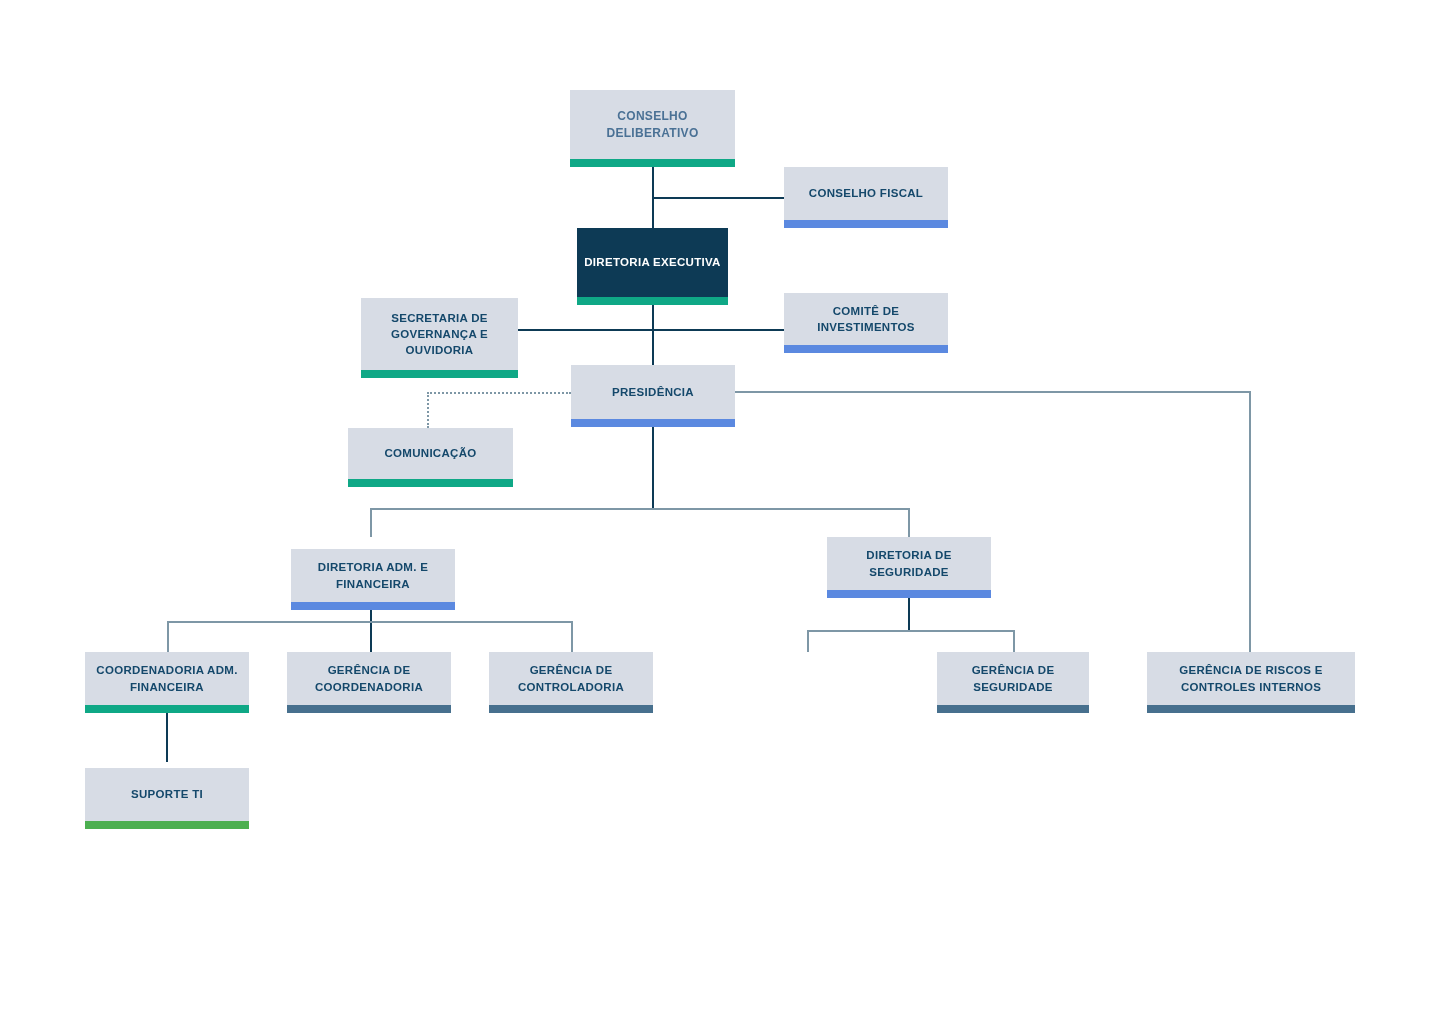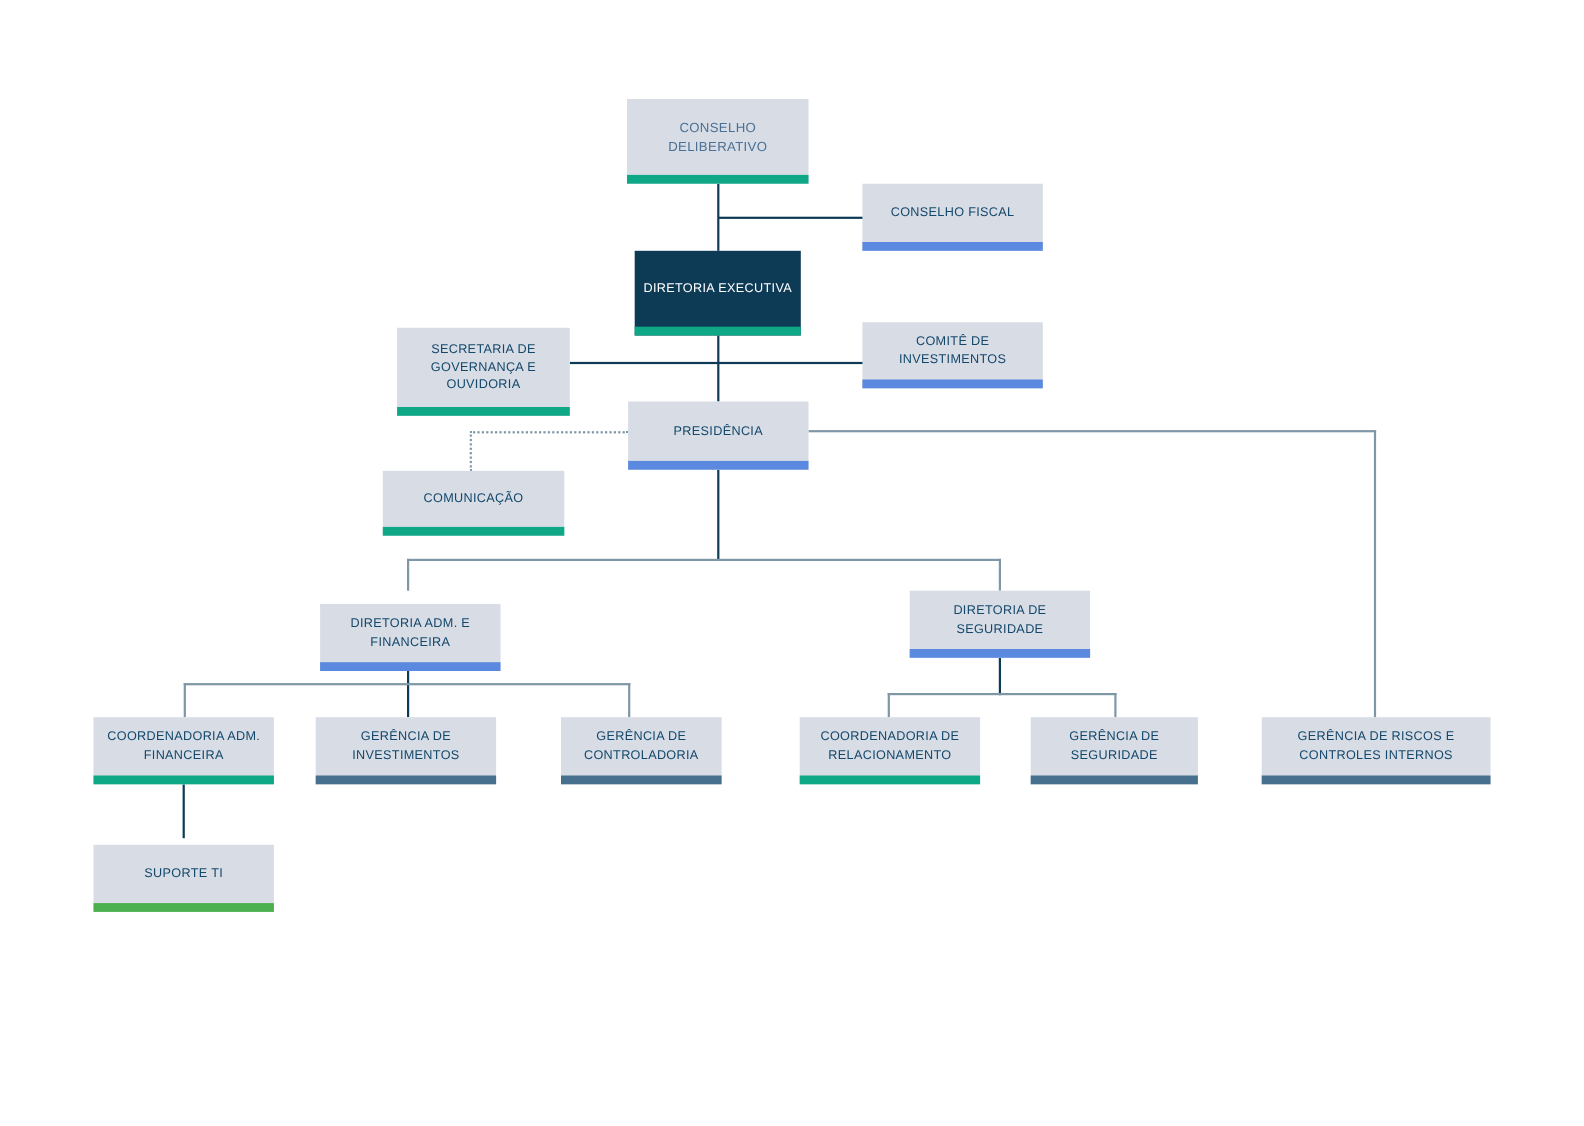--- a/index.html
+++ b/index.html
@@ -12,21 +12,21 @@
   body{background:var(--page-bg);font-family:"Liberation Sans",sans-serif;}
   .canvas{position:relative;width:1440px;height:1024px;background:var(--page-bg);overflow:hidden;}
 
   
   .node{
     position:absolute;box-sizing:border-box;background:var(--box-bg);
     display:flex;align-items:center;justify-content:center;text-align:center;
     padding:4px 6px;
   }
   .node .node-label{
-    font-weight:normal;font-size:11.5px;line-height:1.4;letter-spacing:.3px;
+    font-weight:bold;font-size:11.5px;line-height:1.4;letter-spacing:.3px;
     color:var(--text-dark);
   }
   .accent-teal {border-bottom:8px solid var(--teal);}
   .accent-blue {border-bottom:8px solid var(--blue);}
   .accent-slate{border-bottom:8px solid var(--slate);}
   .accent-green{border-bottom:8px solid var(--green);}
   .node-dark{background:var(--navy-box);}
   .node-dark .node-label{color:#ffffff;}
   .label-muted .node-label{color:var(--text-muted);font-size:12px;}
 
@@ -34,21 +34,21 @@
   .n-conselho-fiscal       {left:784px; top:167px; width:164px;height:61px;}
   .n-diretoria-executiva   {left:577px; top:228px; width:151px;height:77px;}
   .n-secretaria-governanca {left:361px; top:298px; width:157px;height:80px;}
   .n-comite-investimentos  {left:784px; top:293px; width:164px;height:60px;}
   .n-presidencia           {left:571px; top:365px; width:164px;height:62px;}
   .n-comunicacao           {left:348px; top:428px; width:165px;height:59px;}
   .n-diretoria-adm-fin     {left:291px; top:549px; width:164px;height:61px;}
   .n-diretoria-seguridade  {left:827px; top:537px; width:164px;height:61px;padding:18px;}
   .n-coord-adm-fin         {left:85px;  top:652px; width:164px;height:61px;}
   .n-ger-investimentos     {left:287px; top:652px; width:164px;height:61px;}
-  .n-ger-controladoria     {left:510px; top:652px; width:146px;height:61px;}
+  .n-ger-controladoria     {left:489px; top:652px; width:164px;height:61px;}
   .n-coord-relacionamento  {left:727px; top:652px; width:164px;height:61px;}
   .n-ger-seguridade        {left:937px; top:652px; width:152px;height:61px;}
   .n-ger-riscos            {left:1147px;top:652px; width:208px;height:61px;}
   .n-suporte-ti            {left:85px;  top:768px; width:164px;height:61px;}
 
   
   .ln{position:absolute;background:var(--line-dark);}
   .gl{position:absolute;background:var(--line-gray);}
   .dt{position:absolute;background:transparent;}
 
@@ -139,30 +139,27 @@
 
   <div class="node n-diretoria-seguridade accent-blue">
     <span class="node-label">DIRETORIA DE SEGURIDADE</span>
   </div>
 
   <div class="node n-coord-adm-fin accent-teal">
     <span class="node-label">COORDENADORIA ADM. FINANCEIRA</span>
   </div>
 
   <div class="node n-ger-investimentos accent-slate">
-    <span class="node-label">GERÊNCIA DE INVESTIMENTOS</span>
+    <span class="node-label">GERÊNCIA DE COORDENADORIA</span>
   </div>
 
   <div class="node n-ger-controladoria accent-slate">
     <span class="node-label">GERÊNCIA DE CONTROLADORIA</span>
   </div>
 
-  <div class="node n-coord-relacionamento accent-teal">
-    <span class="node-label">COORDENADORIA DE RELACIONAMENTO</span>
-  </div>
 
   <div class="node n-ger-seguridade accent-slate">
     <span class="node-label">GERÊNCIA DE SEGURIDADE</span>
   </div>
 
   <div class="node n-ger-riscos accent-slate">
     <span class="node-label">GERÊNCIA DE RISCOS E CONTROLES INTERNOS</span>
   </div>
 
   <div class="node n-suporte-ti accent-green">

